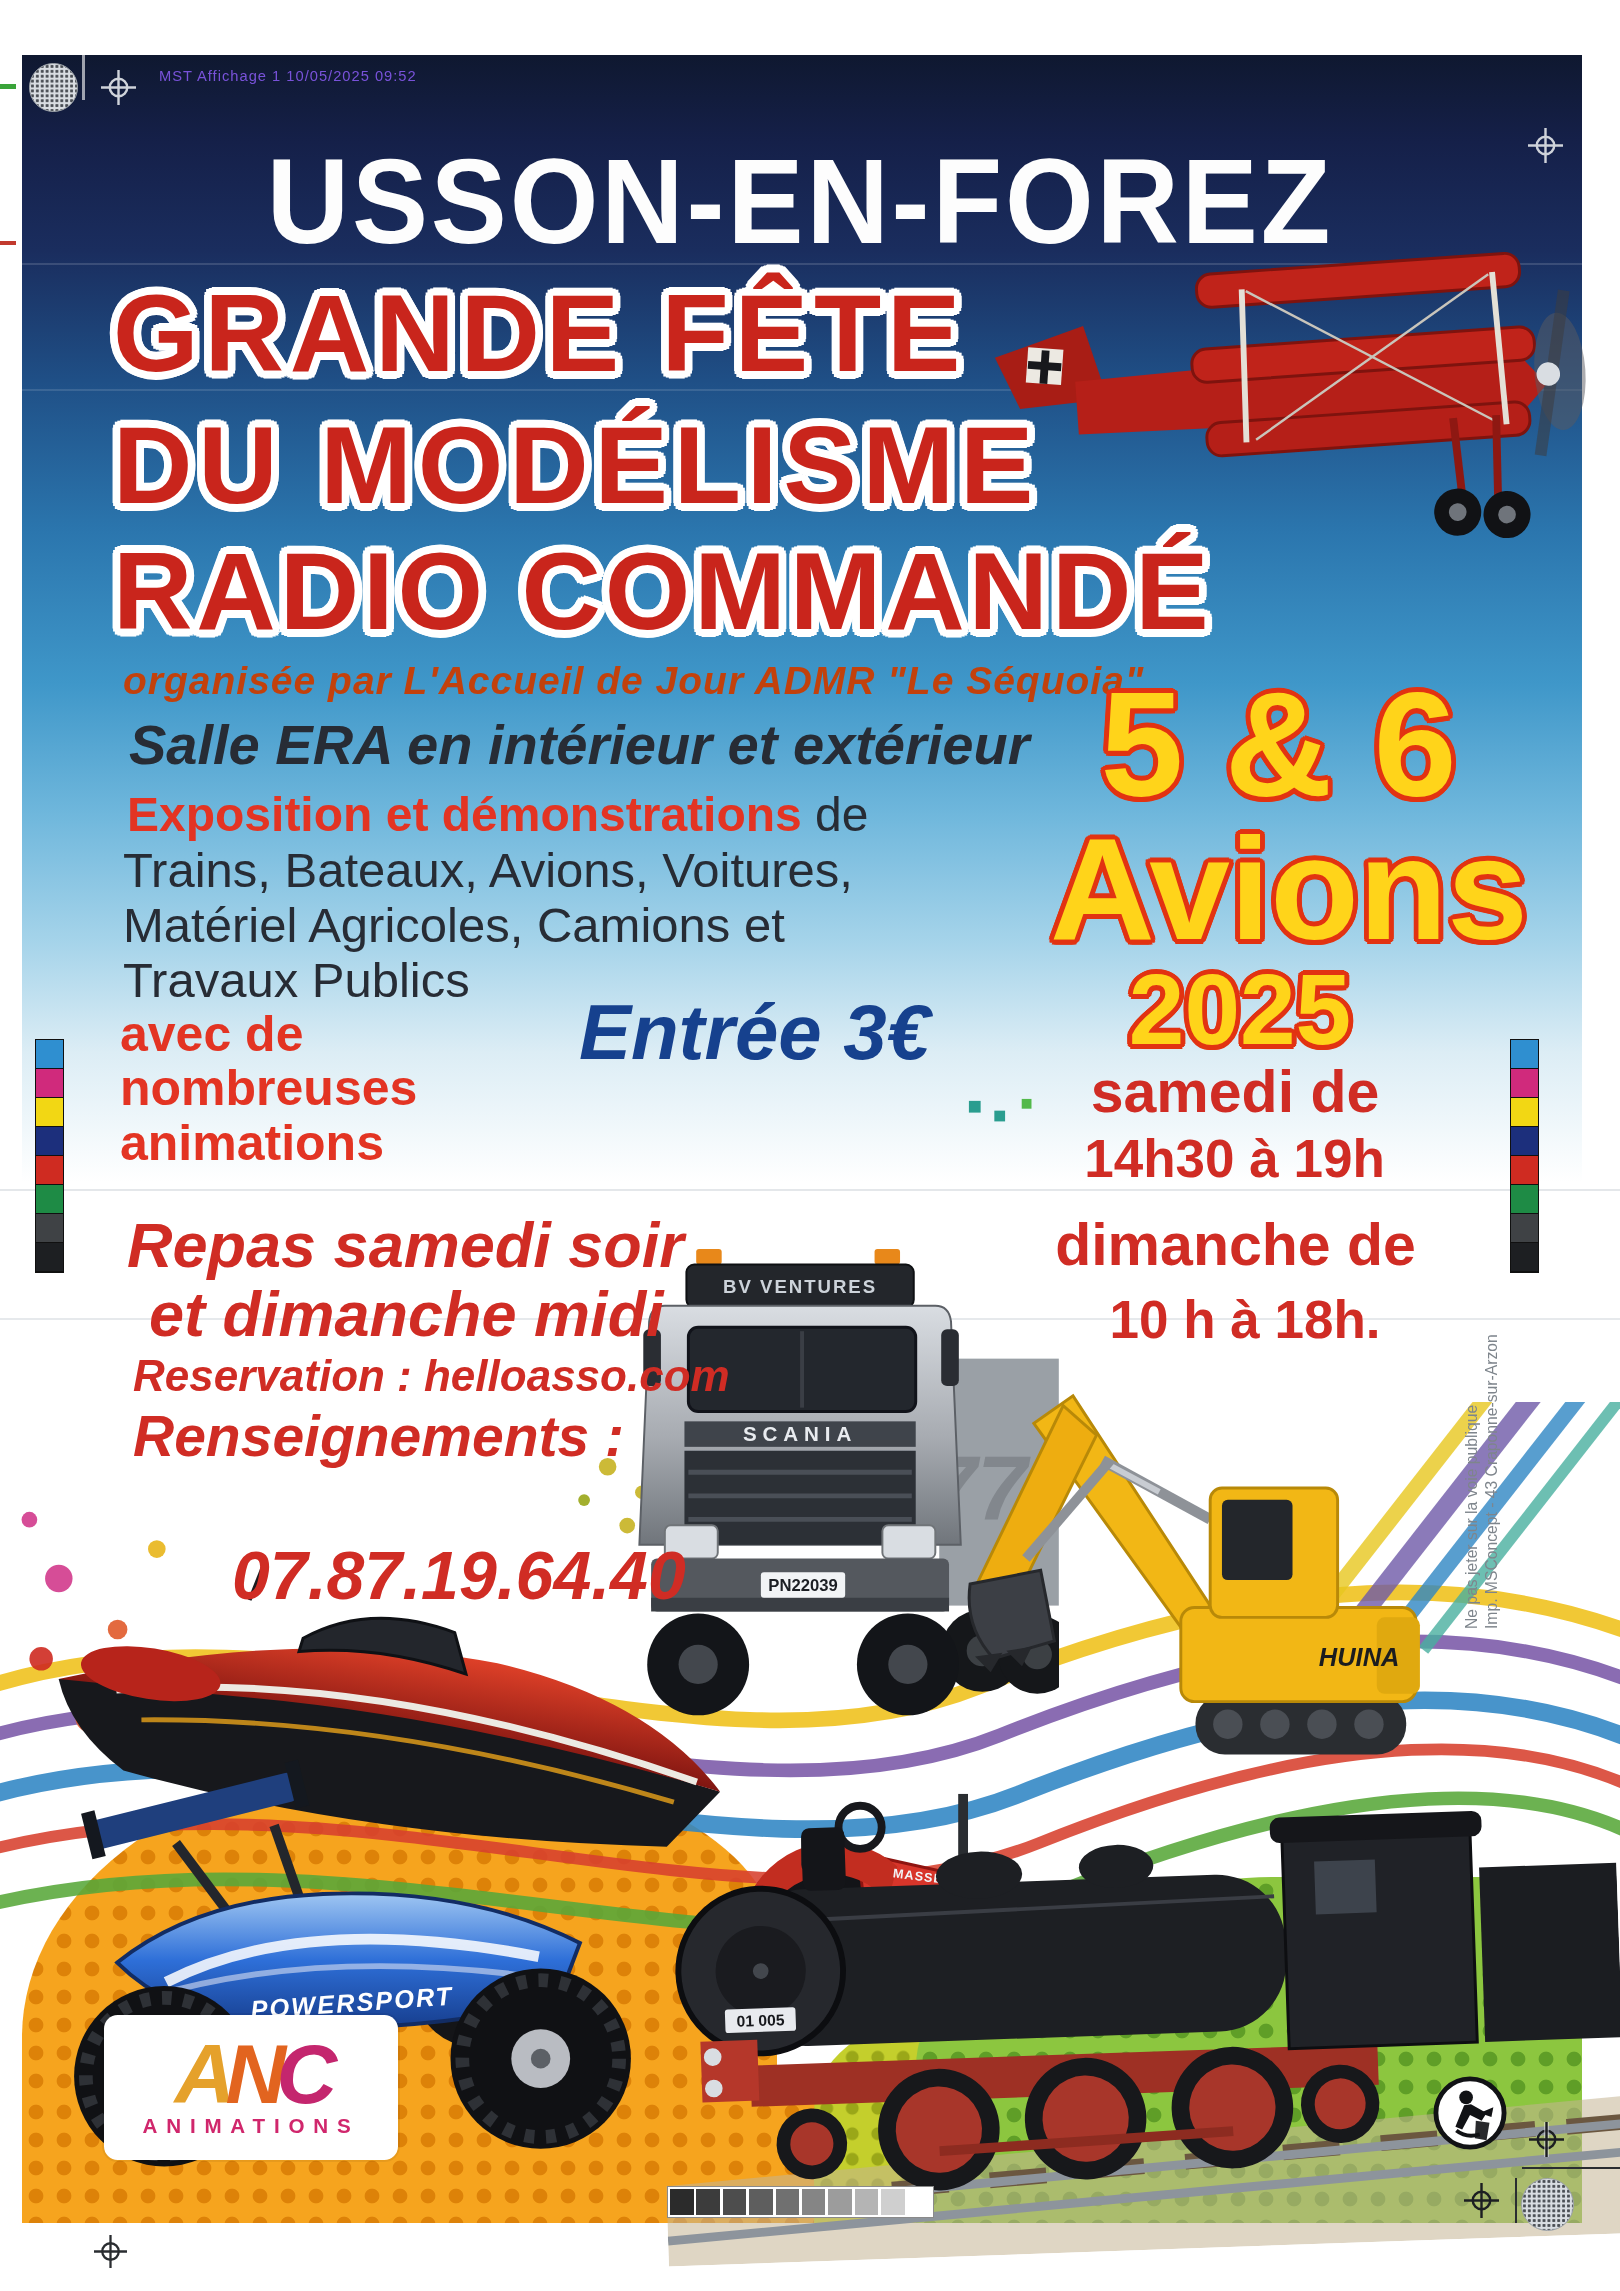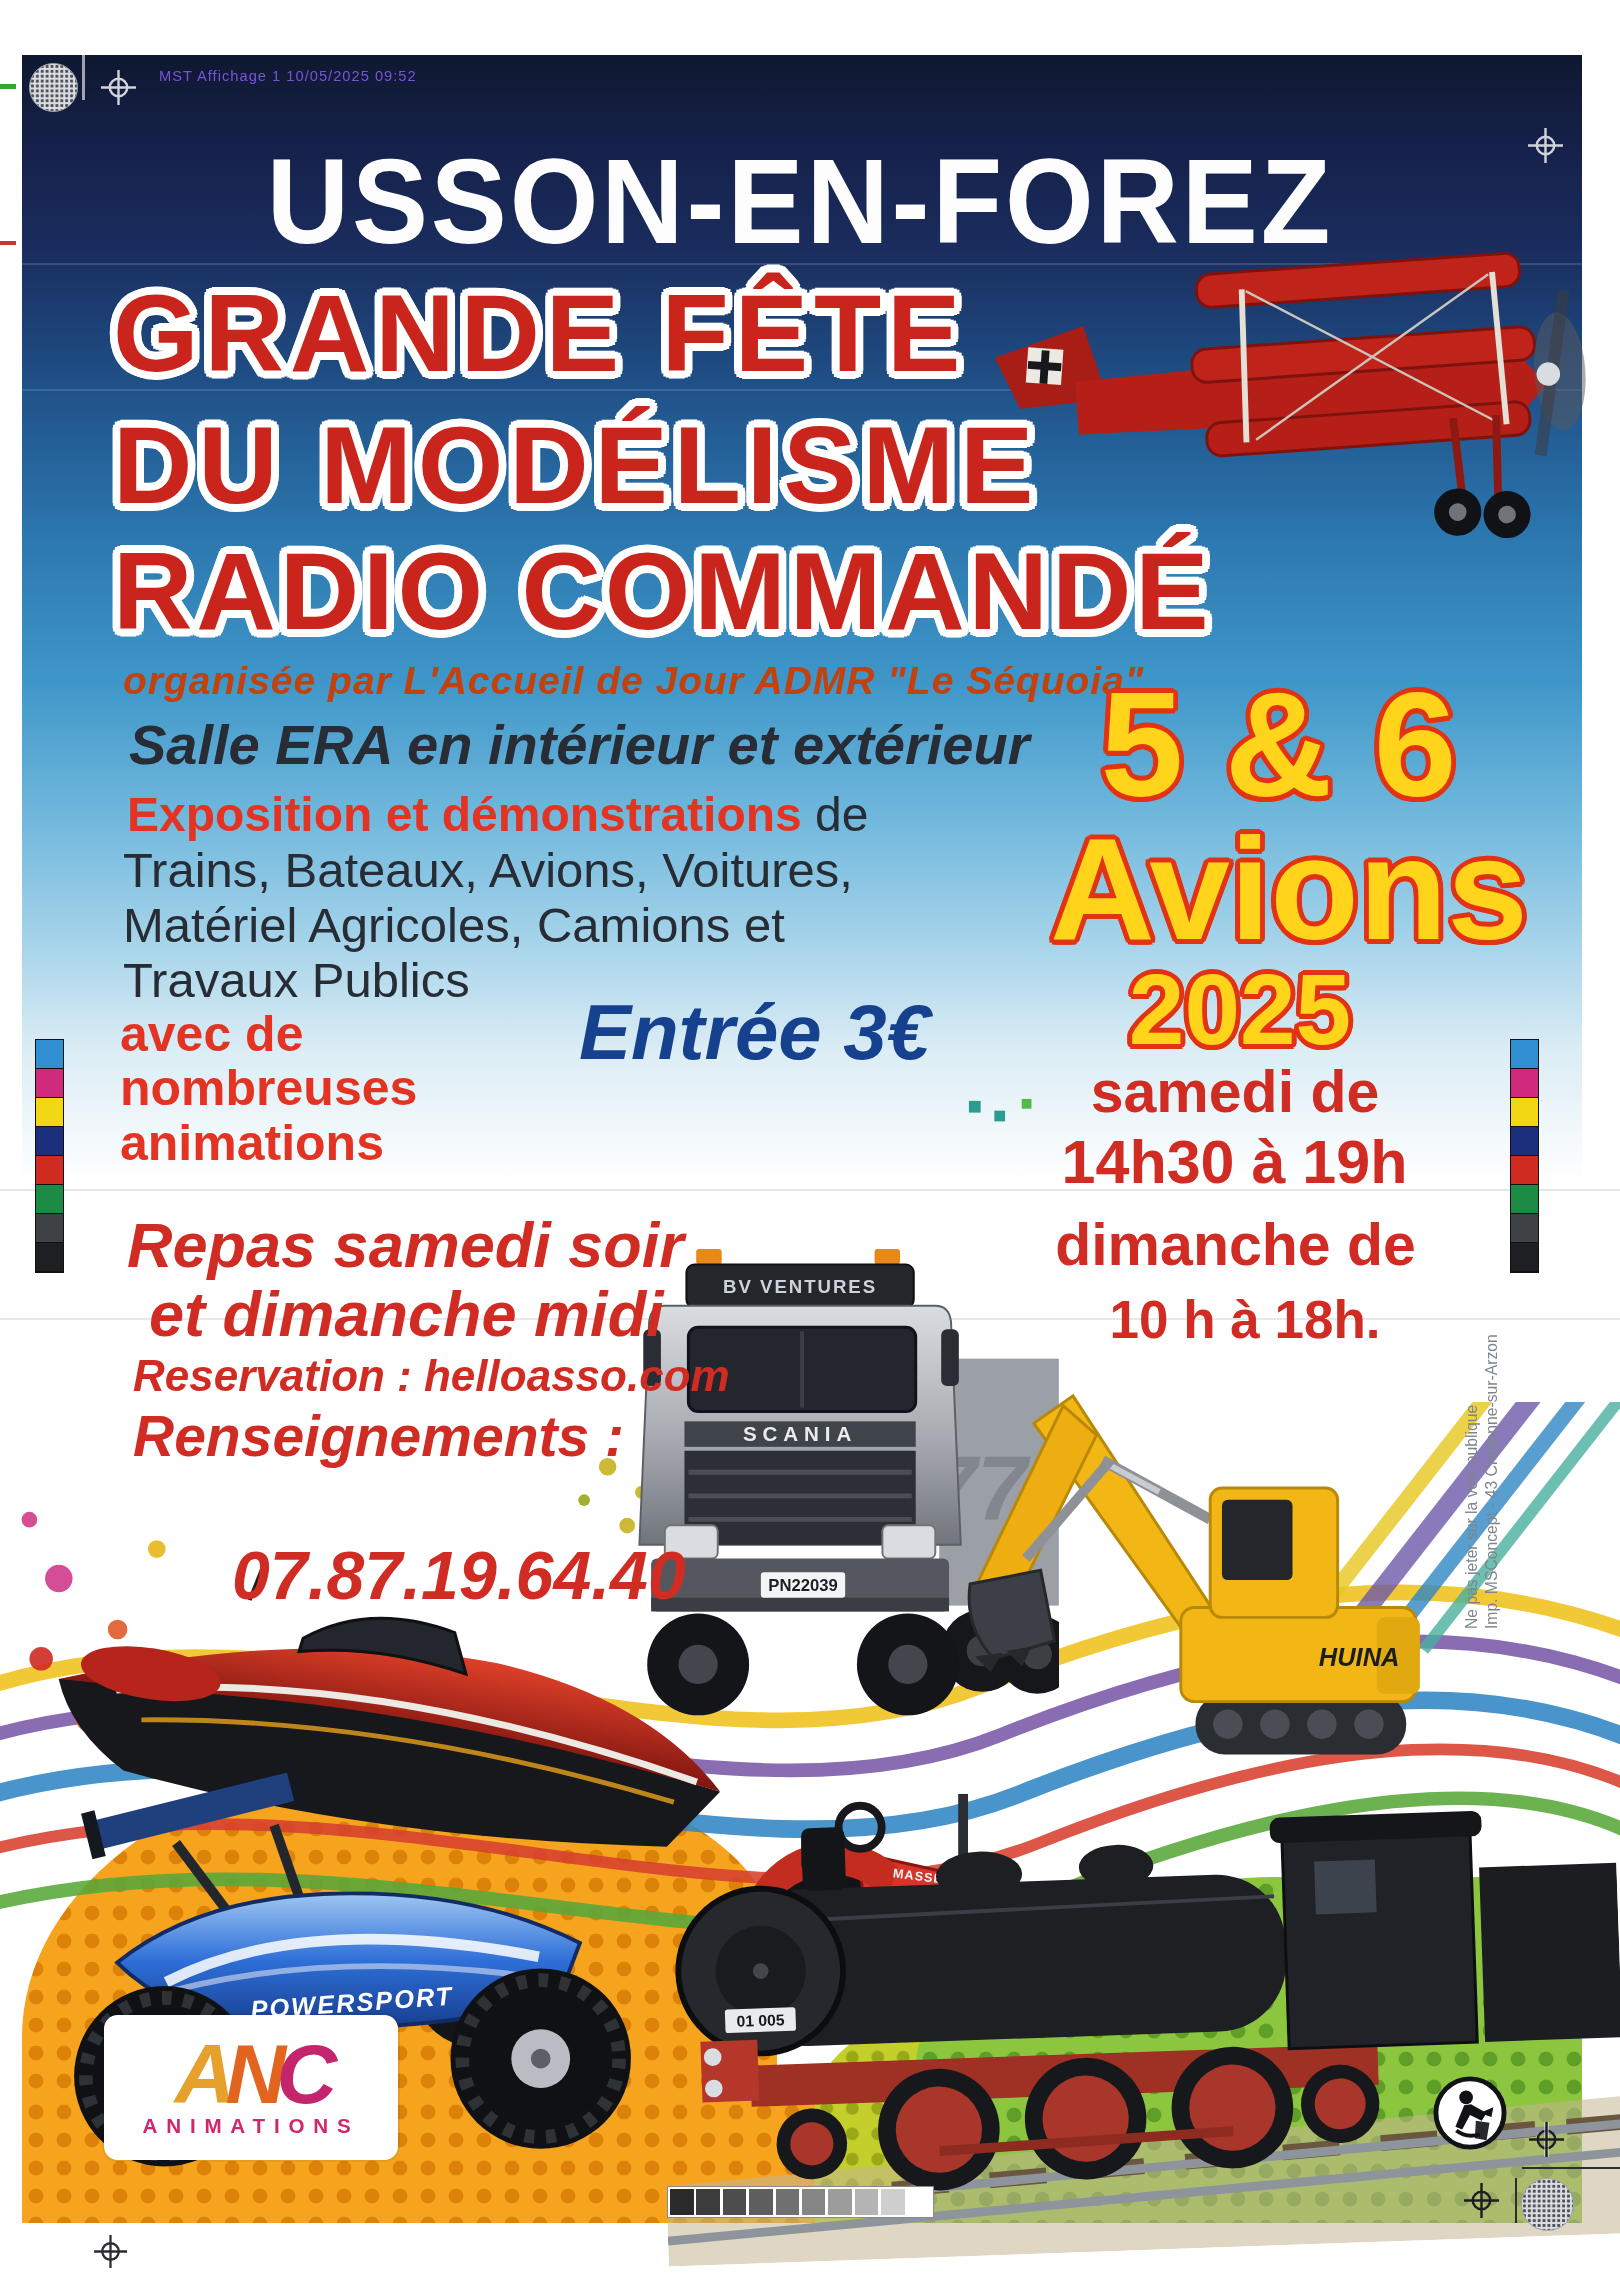--- a/index.html
+++ b/index.html
@@ -424,21 +424,21 @@
   <div class="t b" style="left:120px;top:1062px;font-size:50px;color:#e33423;">nombreuses</div>
   <div class="t b" style="left:120px;top:1117px;font-size:50px;color:#e33423;">animations</div>
 
   <div class="t b it center bluetxt" style="left:524px;top:992px;width:461px;font-size:78px;">Entrée 3€</div>
 
   <div class="t b center stroke-red" style="left:1063px;top:668px;width:431px;font-size:149px;">5 &amp; 6</div>
   <div class="t b center stroke-red" style="left:1044px;top:814px;width:490px;font-size:145px;">Avions</div>
   <div class="t b center stroke-red" style="left:1034px;top:957px;width:412px;font-size:100px;">2025</div>
 
   <div class="t b center red" style="left:1039px;top:1062px;width:392px;font-size:59px;">samedi de</div>
-  <div class="t b center red" style="left:1019px;top:1131px;width:431px;font-size:61px;">14h30 à 19h</div>
+  <div class="t b center red" style="left:1019px;top:1131px;width:431px;font-size:53px;">14h30 à 19h</div>
   <div class="t b center red" style="left:1010px;top:1215px;width:451px;font-size:59px;">dimanche de</div>
   <div class="t b center red" style="left:1039px;top:1292px;width:412px;font-size:53px;">10 h à 18h.</div>
 
   <div class="t b it red" style="left:149px;top:1282px;font-size:63px;">et dimanche midi</div>
   <div class="t b it red" style="left:127px;top:1213px;font-size:63px;">Repas samedi soir</div>
   <div class="t b it red" style="left:133px;top:1353px;font-size:44px;">Reservation : helloasso.com</div>
   <div class="t b it red" style="left:133px;top:1407px;font-size:57px;">Renseignements :</div>
   <div class="t b it red" style="left:208px;top:1540px;font-size:68px;margin-left:24px;">07.87.19.64.40</div>
 
 </div>

